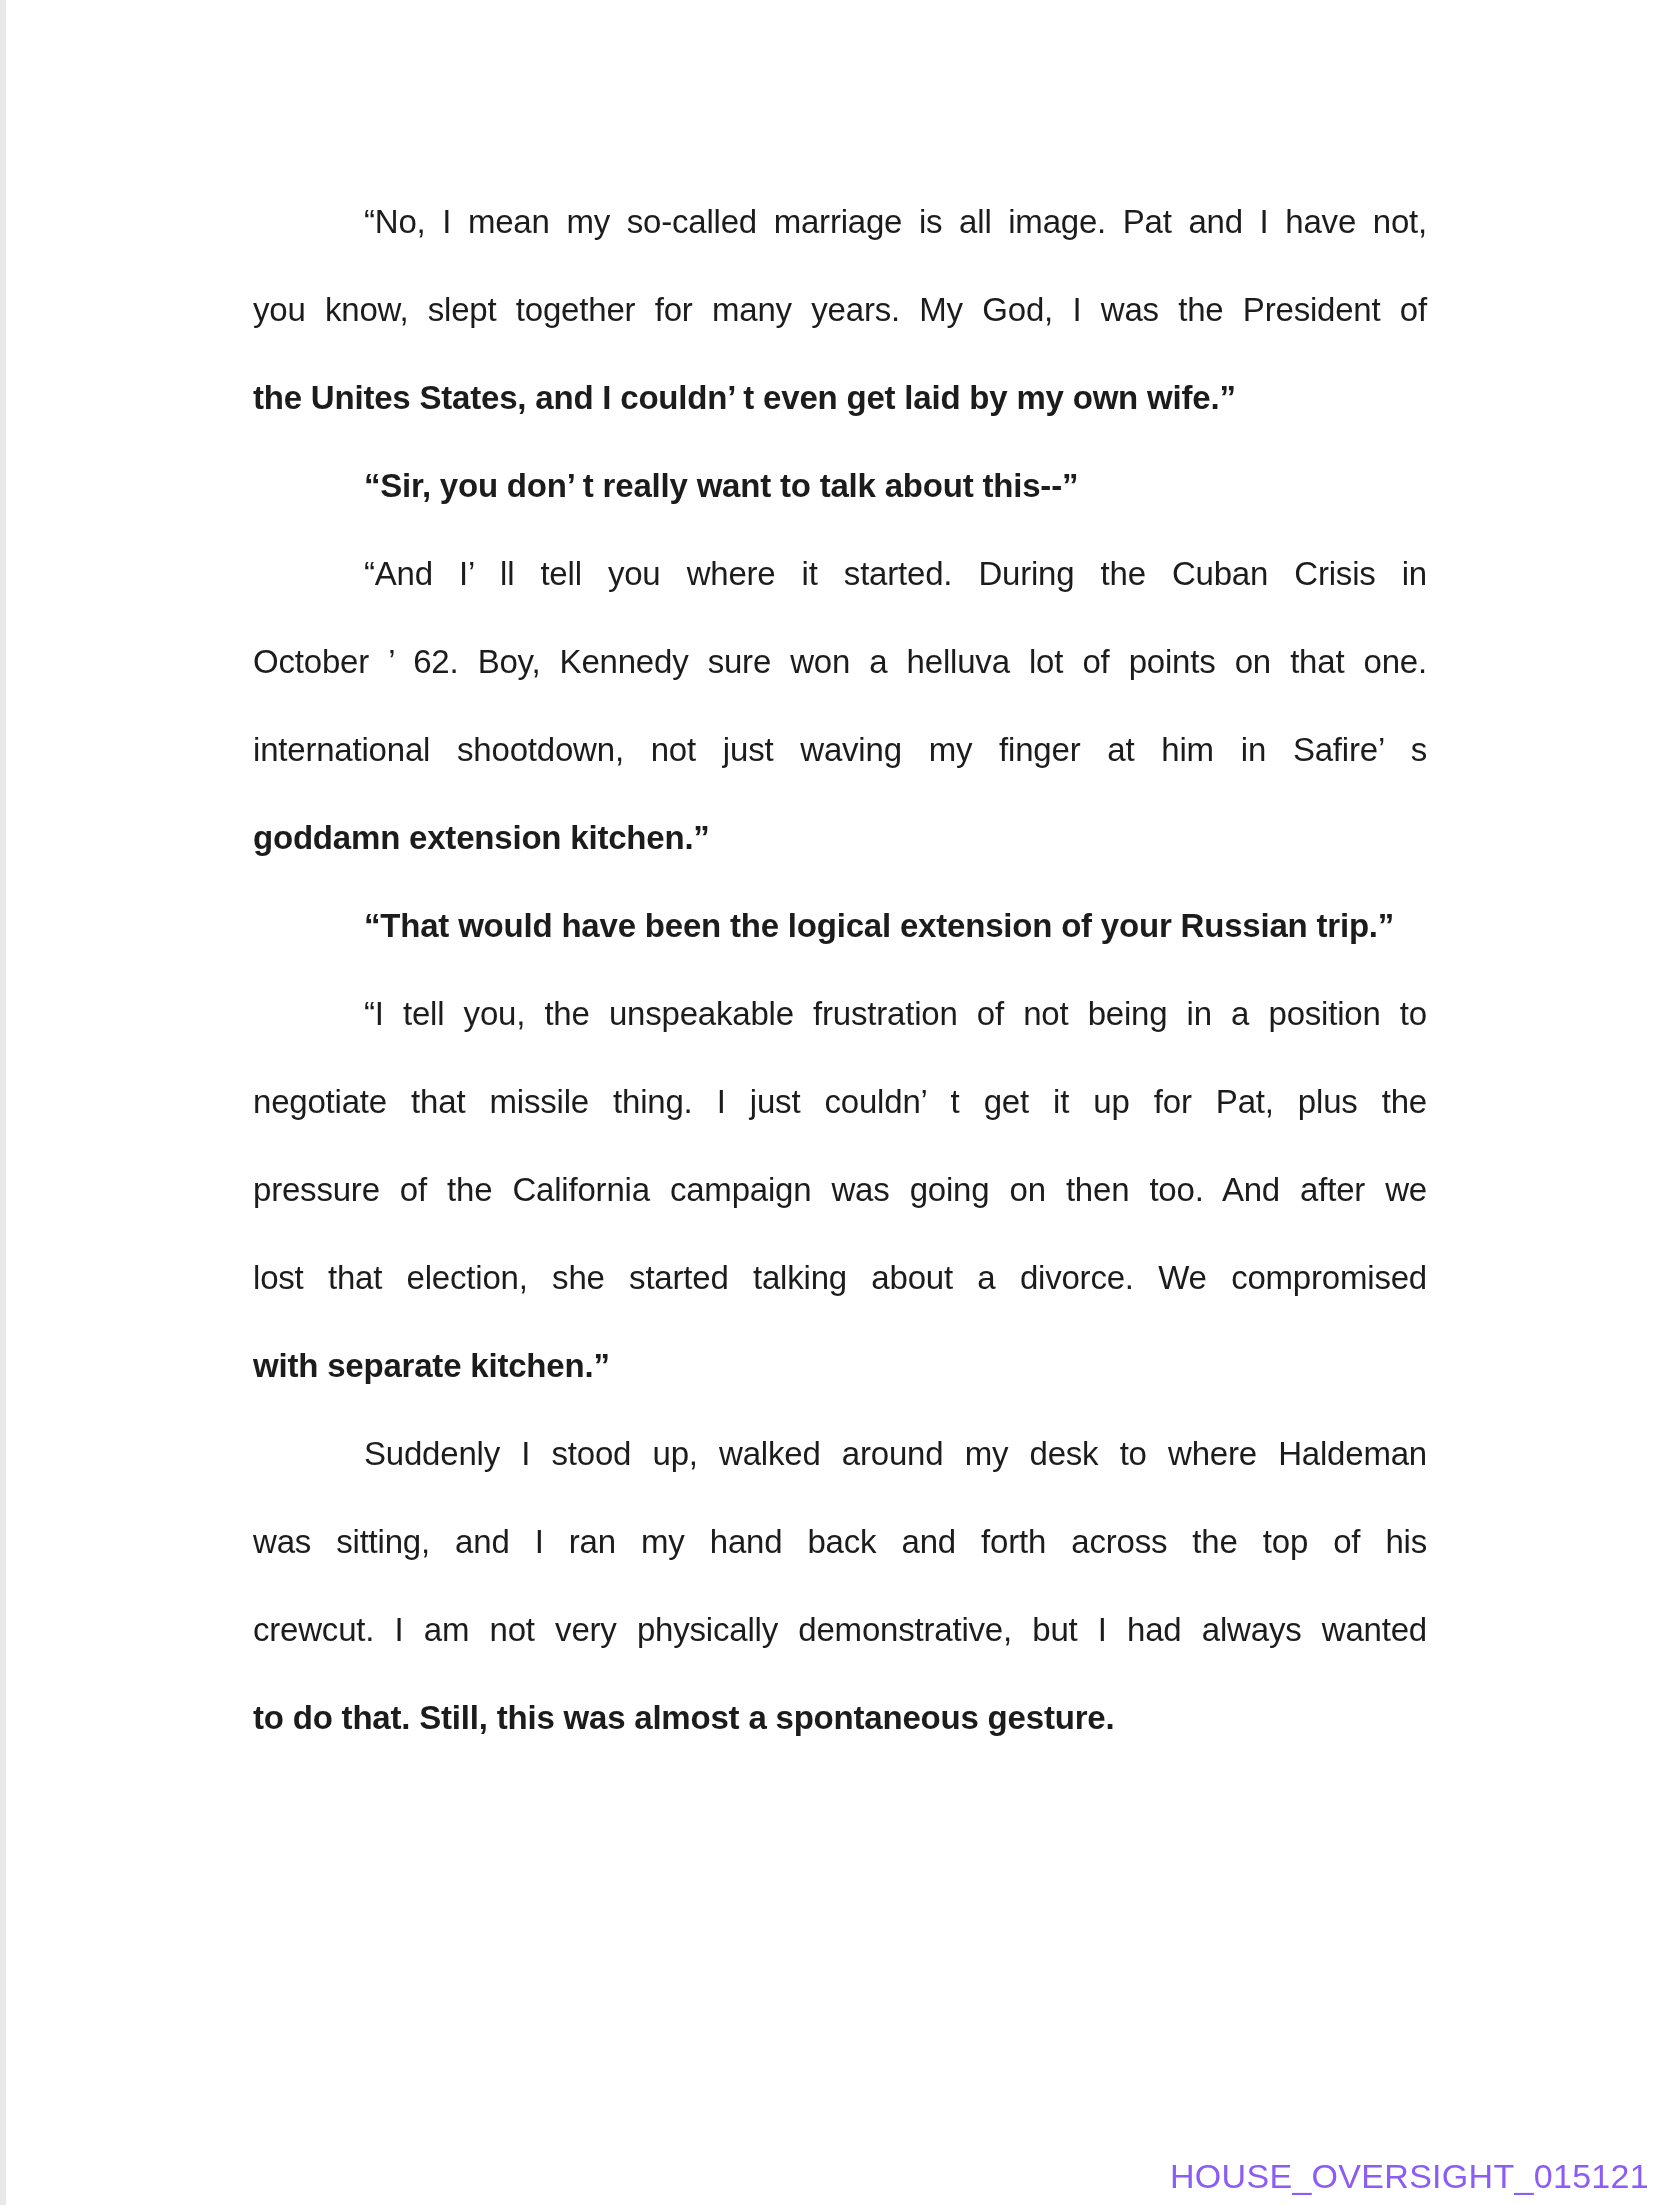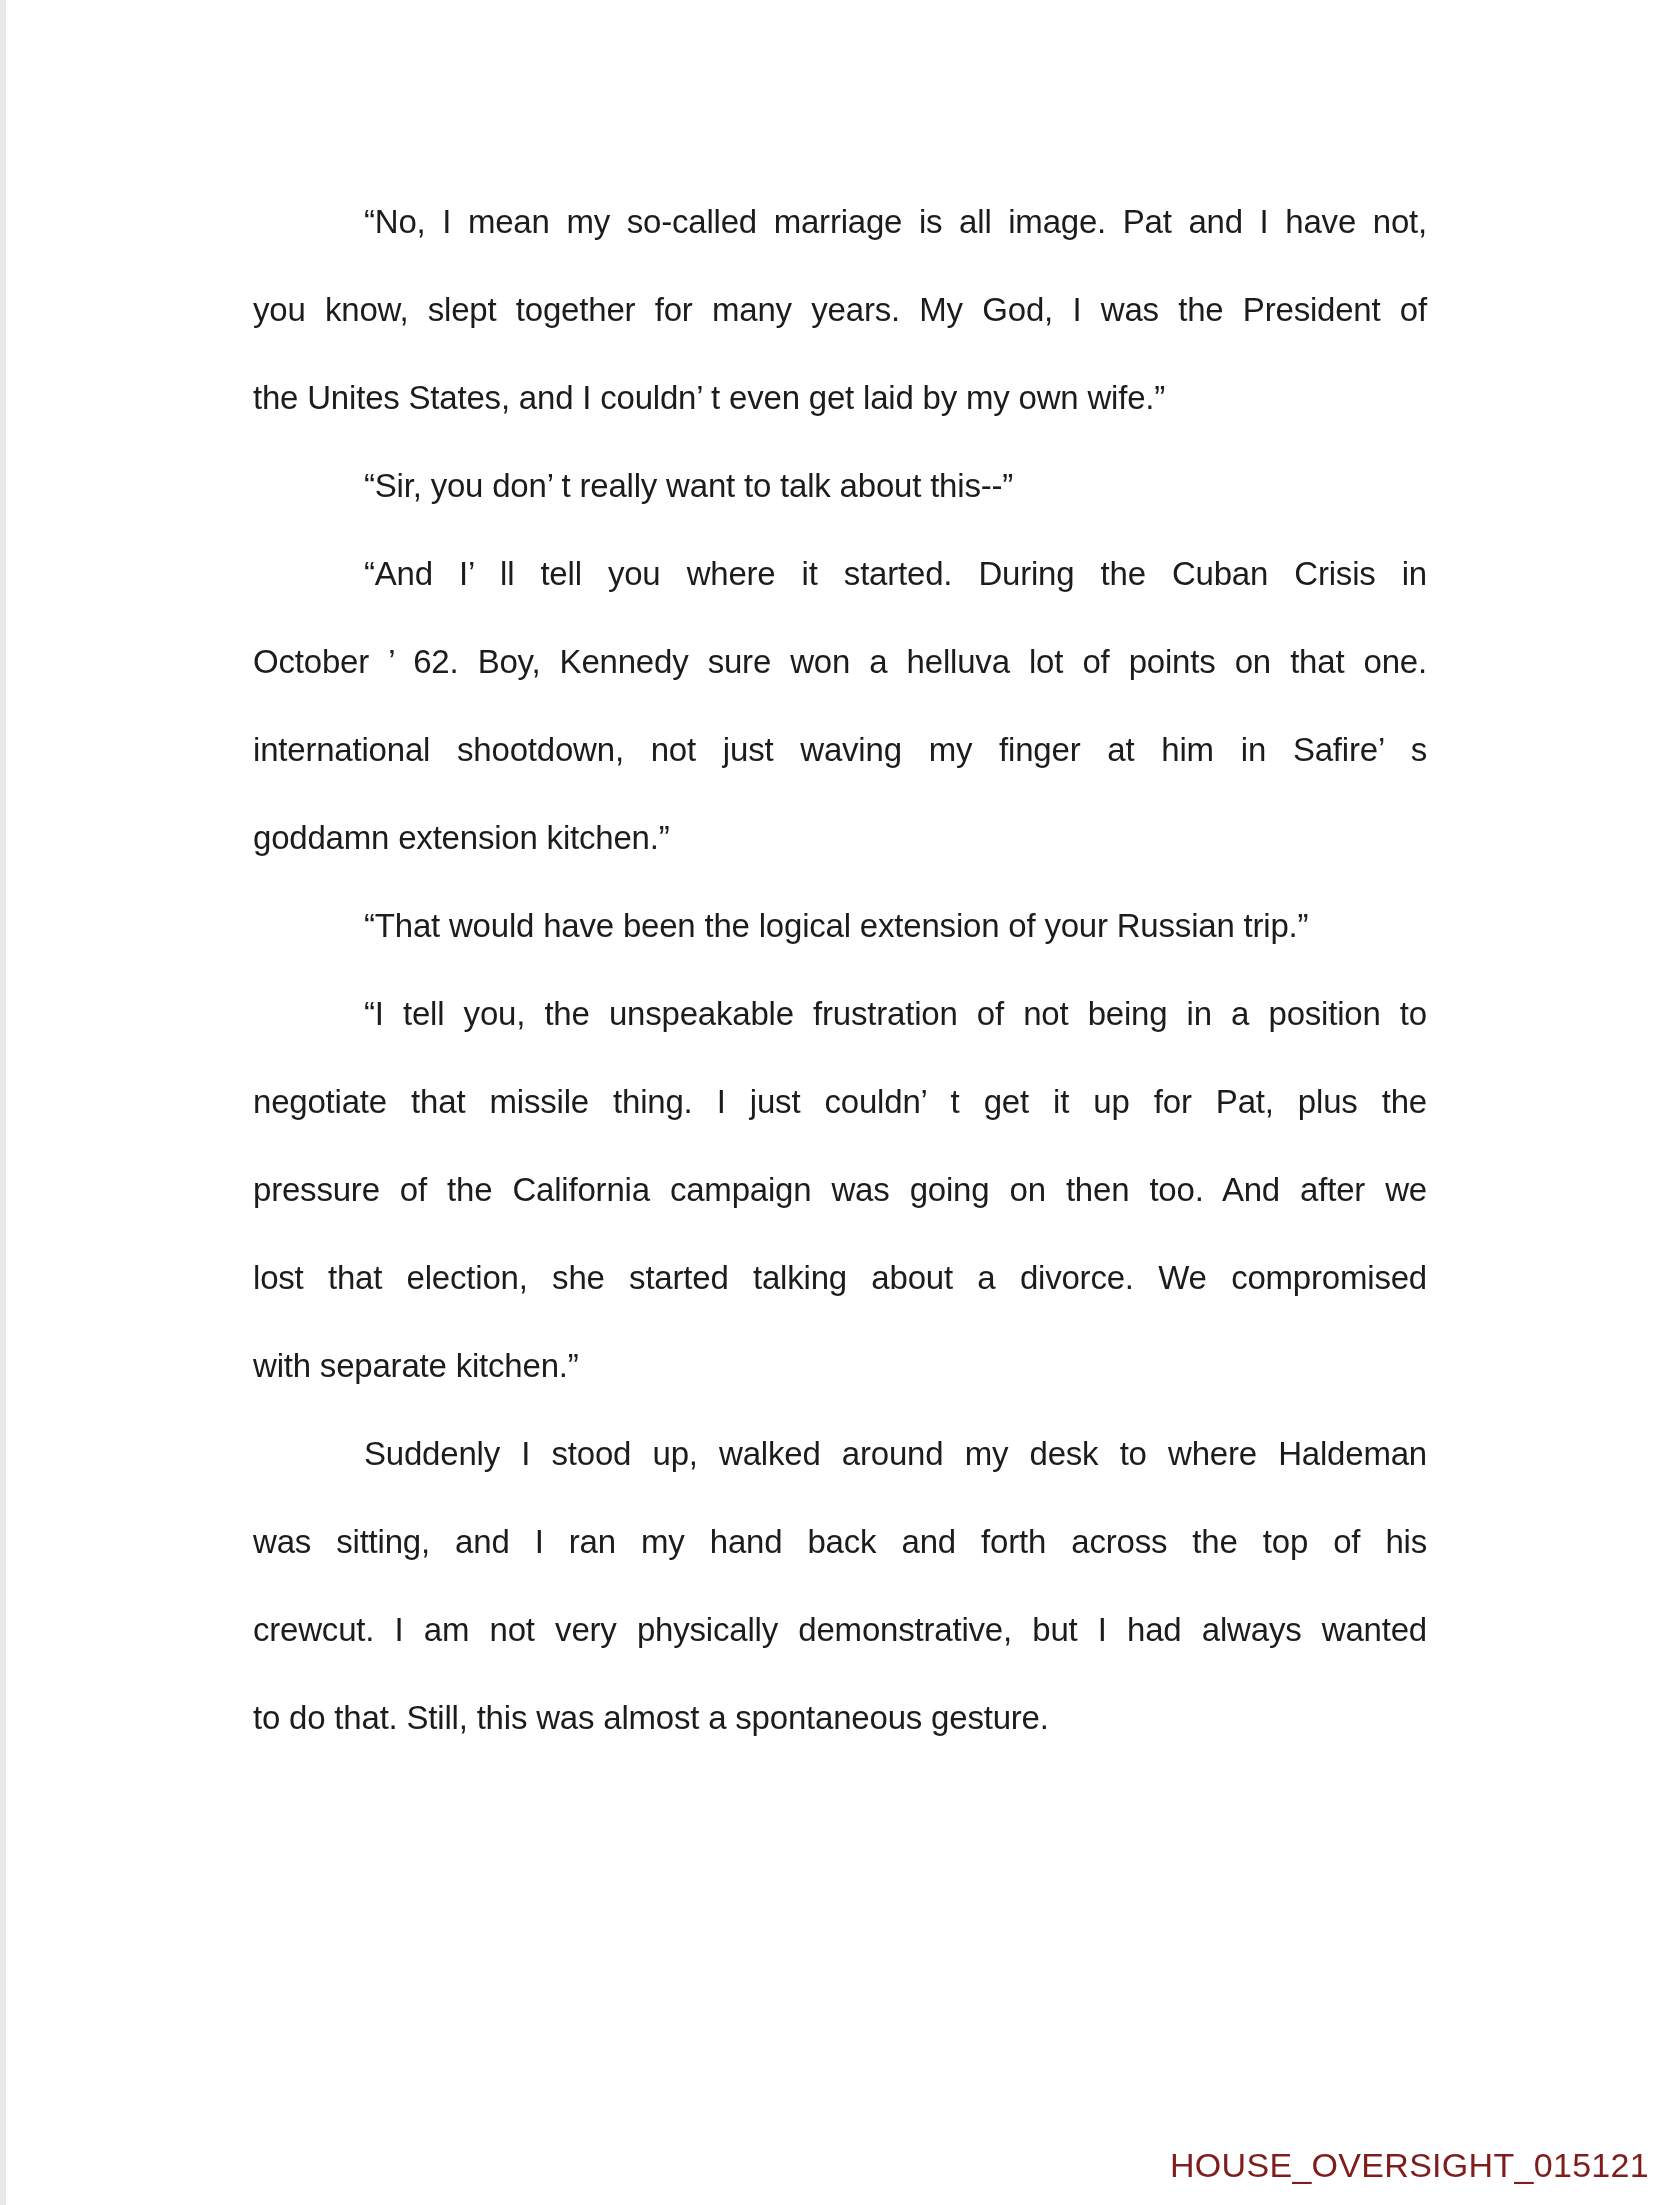--- a/index.html
+++ b/index.html
@@ -34,32 +34,33 @@
     text-align: justify;
     text-align-last: justify;
     white-space: normal;
   }
   .line.indent {
     padding-left: 111px;
   }
   .line.last {
     text-align: left;
     text-align-last: left;
+    font-weight: bold;
   }
   .italic {
     font-style: italic;
   }
   .footer {
     position: absolute;
     right: 26px;
-    bottom: 21px;
+    bottom: 10px;
     font-size: 34px;
     line-height: 37px;
     letter-spacing: 0.3px;
-    color: #7f1d1d;
+    color: #8b5cf6;
     font-family: "Liberation Sans", sans-serif;
   }
 </style>
 </head>
 <body>
 
 <div class="page">
   <div class="body-text">
       <div class="paragraph">
         <div class="line indent"><span>“No, I mean my so-called marriage is all image. Pat and I have not,</span></div>

